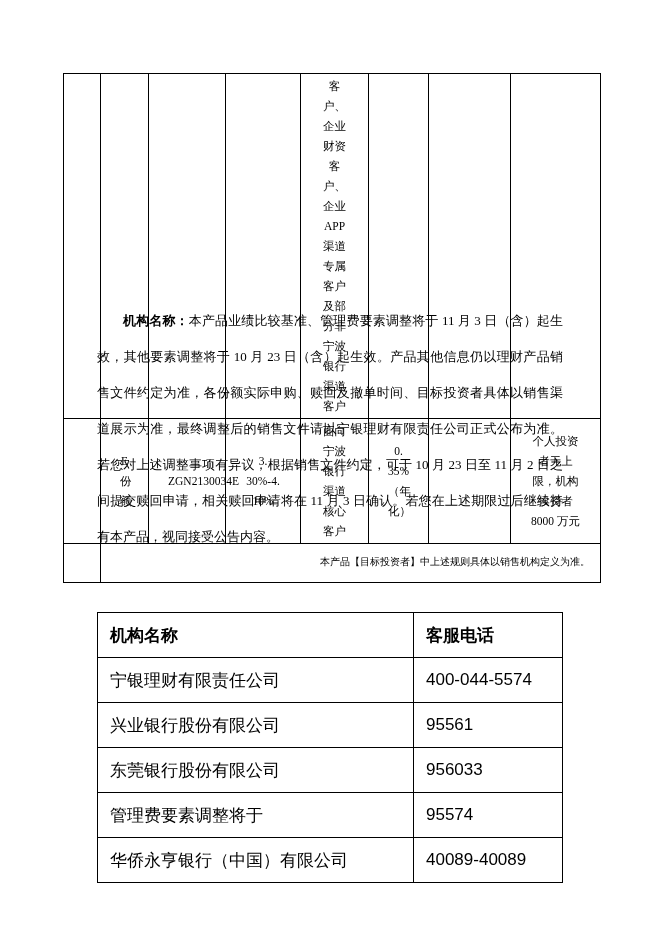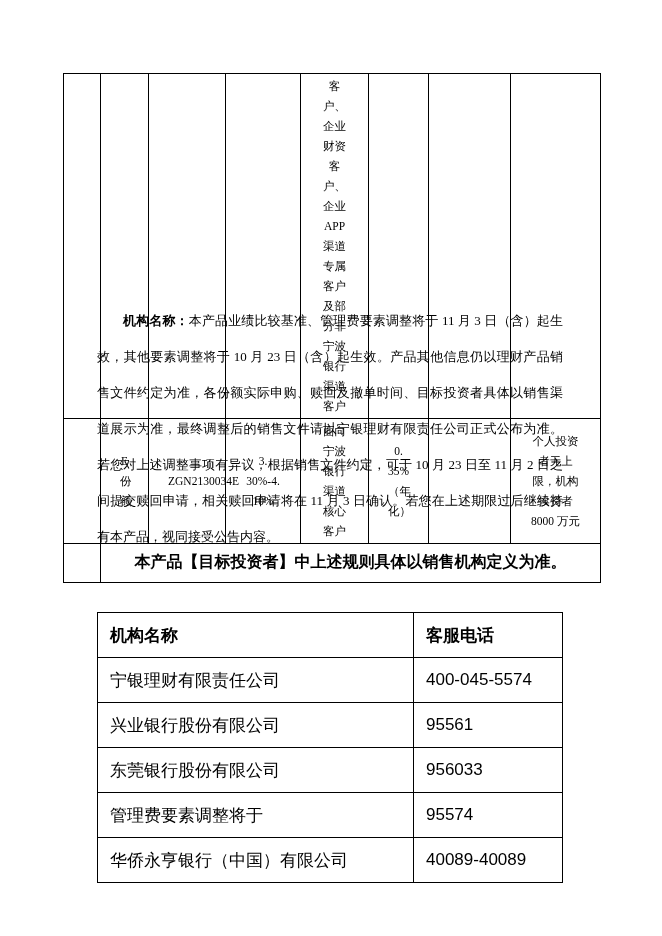--- a/index.html
+++ b/index.html
@@ -50,25 +50,25 @@
   .col-d { width: 75px; }
   .col-e { width: 68px; }
   .col-f { width: 60px; }
   .col-g { width: 82px; }
   .col-h { width: 90px; }
 
   .cell-tall { height: 127px; vertical-align: middle; }
   .cell-mid  { height: 55px; }
 
   .note-row td {
-    text-align: center;
+    text-align: right;
     padding: 9px 10px 11px 10px;
-    font-size: 16px;
+    font-size: 10px;
     line-height: 18px;
-    font-weight: bold;
+    font-weight: normal;
   }
 
   
   .body-text {
     position: absolute;
     left: 97px;
     top: 303px;
     width: 466px;
     font-size: 13px;
     line-height: 36px;
@@ -168,21 +168,21 @@
       </colgroup>
     <thead>
       <tr>
         <th>机构名称</th>
         <th>客服电话</th>
       </tr>
     </thead>
     <tbody>
       <tr>
         <td>宁银理财有限责任公司</td>
-        <td>400-045-5574</td>
+        <td>400-044-5574</td>
       </tr>
       <tr>
         <td>兴业银行股份有限公司</td>
         <td>95561</td>
       </tr>
       <tr>
         <td>东莞银行股份有限公司</td>
         <td>956033</td>
       </tr>
       <tr>

